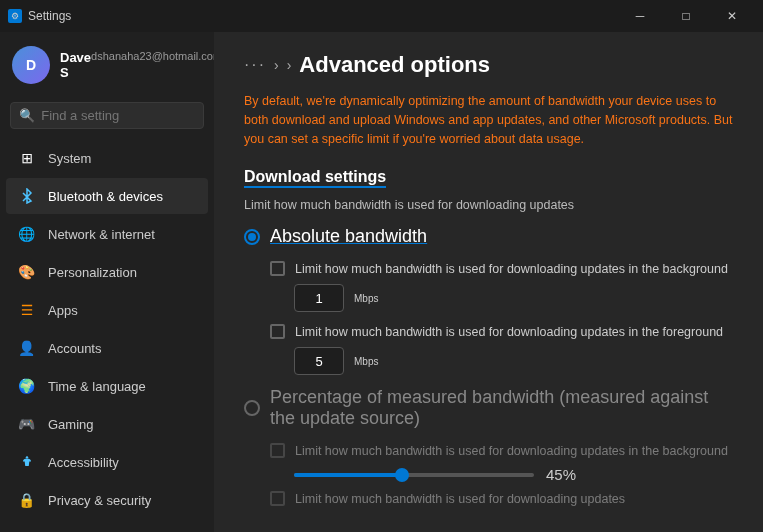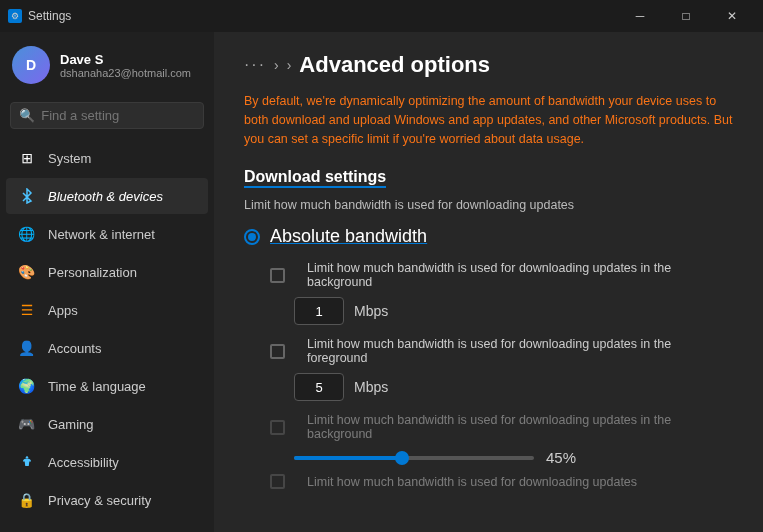--- a/index.html
+++ b/index.html
@@ -89,21 +89,21 @@
       border-radius: 50%;
       background: linear-gradient(135deg, #4a90d9, #7b68ee);
       display: flex;
       align-items: center;
       justify-content: center;
       font-size: 14px;
       font-weight: bold;
       color: #fff;
       flex-shrink: 0;
     }
-    .user-info { display: flex; flex-direction: column; }
+    .user-info { display: flex; }
     .user-name { font-size: 13px; font-weight: 600; color: #fff; }
     .user-email { font-size: 11px; color: #999; }
 
     
     .search-box {
       margin: 4px 10px 10px;
       display: flex;
       align-items: center;
       background: #2d2d2d;
       border-radius: 4px;
@@ -129,21 +129,20 @@
       padding: 9px 12px;
       cursor: pointer;
       border-radius: 4px;
       margin: 1px 6px;
       font-size: 13px;
       color: #ccc;
     }
     .nav-item.active {
       background: #2d2d2d;
       color: #fff;
-      font-style: italic;
     }
     .nav-icon {
       width: 18px;
       height: 18px;
       display: flex;
       align-items: center;
       justify-content: center;
       font-size: 14px;
       flex-shrink: 0;
     }
@@ -240,21 +239,21 @@
     }
     .radio-label.dim {
       color: #888;
       text-decoration: none;
     }
 
     
     .checkbox-row {
       display: flex;
       align-items: center;
-      gap: 22px;
+      gap: 10px;
       margin-bottom: 8px;
       margin-left: 26px;
     }
     .checkbox-row.disabled { opacity: 0.5; }
     .checkbox {
       width: 15px;
       height: 15px;
       border: 2px solid #666;
       border-radius: 2px;
       flex-shrink: 0;
@@ -278,21 +277,21 @@
       height: 28px;
       background: #1e1e1e;
       border: 1px solid #555;
       border-radius: 4px;
       color: #fff;
       text-align: center;
       font-size: 13px;
       outline: none;
     }
     .mbps-label {
-      font-size: 14px;
+      font-size: 10px;
       color: #ccc;
     }
 
     
     .slider-row {
       display: flex;
       align-items: center;
       gap: 12px;
       margin-left: 50px;
       margin-bottom: 8px;
@@ -456,20 +455,24 @@
         <span class="checkbox-label">Limit how much bandwidth is used for downloading updates in the foreground</span>
       </div>
 
       
       <div class="input-row">
         <input class="mbps-input" type="text" value="5" style="">
         <span class="mbps-label">Mbps</span>
       </div>
 
       
+      <div class="radio-option" style="margin-top:6px;">
+        <div class="radio-circle unselected"></div>
+        <span class="radio-label dim">Percentage of measured bandwidth (measured against the update source)</span>
+      </div>
 
       
       <div class="checkbox-row disabled">
         <div class="checkbox"></div>
         <span class="checkbox-label">Limit how much bandwidth is used for downloading updates in the background</span>
       </div>
 
       
       <div class="slider-row">
         <div class="slider-track">

